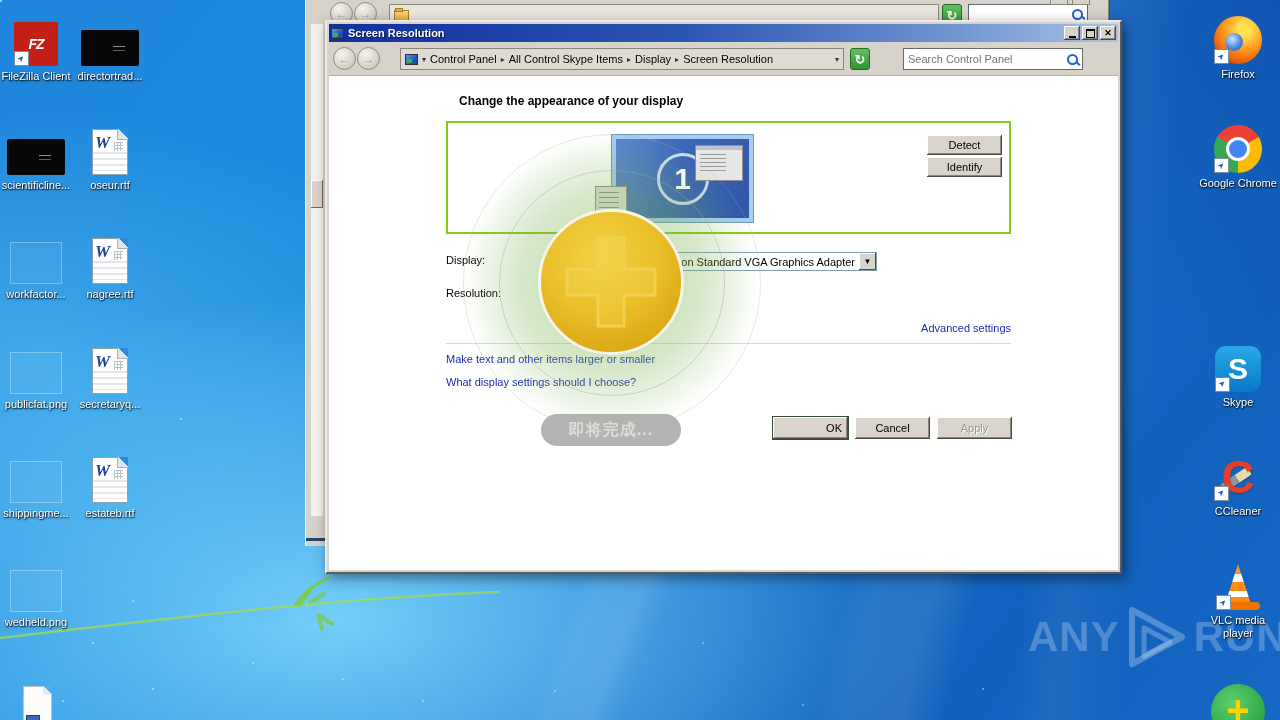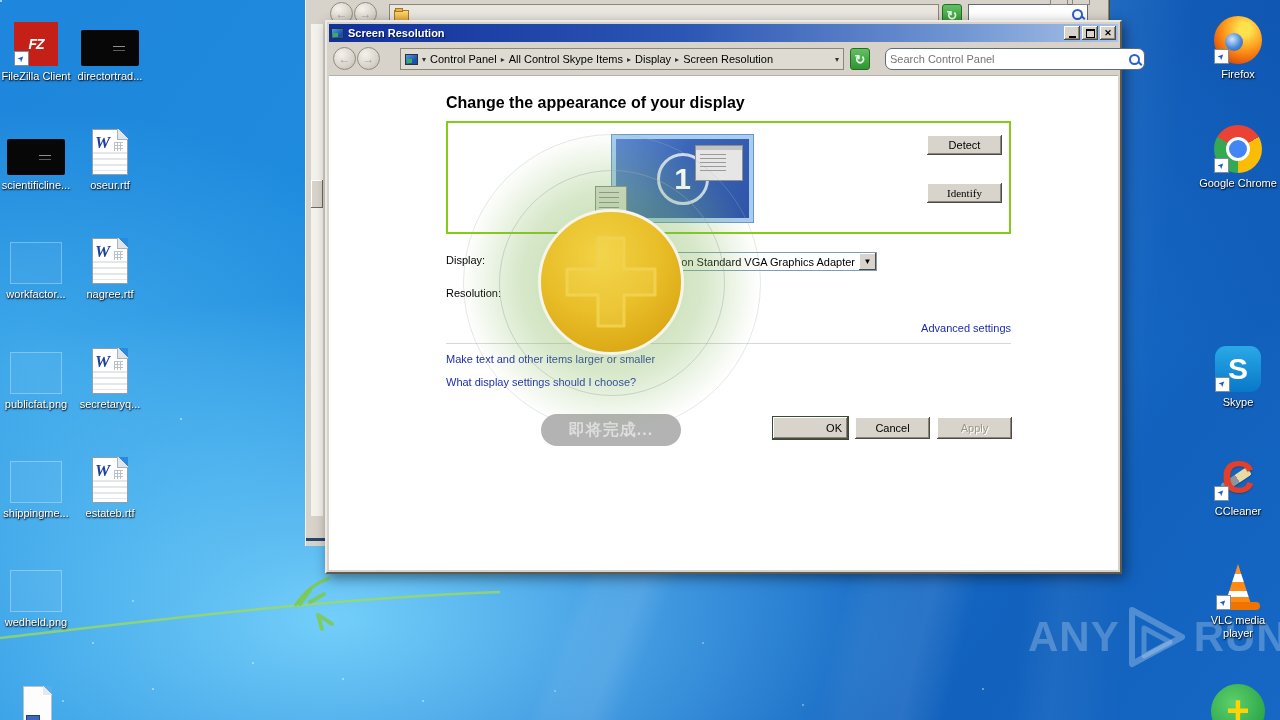--- a/index.html
+++ b/index.html
@@ -136,39 +136,39 @@
   .tb-close::after{content:"✕";}
   #toolbar{position:absolute;left:2px;right:2px;top:20px;height:34px;background:#d7d3ca;
     box-shadow:inset 0 -1px 0 #b5b1a6;}
   #addrfield{position:absolute;left:71px;top:6px;width:444px;height:22px;background:#dedbd3;
     border:1px solid #8a867c;box-sizing:border-box;display:flex;align-items:center;padding:0 4px;font-size:11px;color:#000;}
   .crumb{white-space:nowrap;}
   .crumb-sep{font-size:8px;margin:0 4px;color:#333;}
   #addr-end-arrow{margin-left:auto;font-size:8px;color:#333;}
 
   #content{position:absolute;left:2px;right:2px;top:54px;bottom:2px;background:#fff;overflow:hidden;}
-  #heading{position:absolute;left:117px;top:18px;font-size:16px;font-weight:bold;color:#000;}
+  #heading{position:absolute;left:130px;top:18px;font-size:12px;font-weight:bold;color:#000;}
   #previewbox{position:absolute;left:117px;top:45px;width:565px;height:113px;border:2px solid #84cc16;box-sizing:border-box;}
   #monitor{position:absolute;left:163px;top:11px;width:143px;height:89px;background:#a8cdf0;
     border:1px solid #6899c8;box-sizing:border-box;padding:4px;}
   #monitor .screen{width:100%;height:100%;background:linear-gradient(115deg,#5b86d4 0%,#3b66b8 45%,#2f55a8 100%);
     position:relative;display:flex;align-items:center;justify-content:center;}
   #monitor .numring{width:46px;height:46px;border-radius:50%;border:3px solid rgba(235,240,250,.85);
     display:flex;align-items:center;justify-content:center;}
   #monitor .num{color:#fff;font-size:30px;font-weight:bold;line-height:1;}
   .thumb-window{position:absolute;right:6px;top:6px;width:46px;height:34px;background:#e6e6e6;border:1px solid #8f8f8f;}
   .thumb-window::before{content:"";position:absolute;left:0;top:0;right:0;height:4px;background:#c2c2c2;}
   .thumb-window::after{content:"";position:absolute;left:4px;top:8px;width:26px;height:1px;background:#9a9a9a;
     box-shadow:0 4px 0 #9a9a9a,0 8px 0 #9a9a9a,0 12px 0 #9a9a9a,0 16px 0 #9a9a9a;}
   .thumb-list{position:absolute;left:-21px;bottom:-14px;width:30px;height:44px;background:#e2e2e2;border:1px solid #8f8f8f;}
   .thumb-list::after{content:"";position:absolute;left:3px;top:5px;width:20px;height:1px;background:#909090;
     box-shadow:0 5px 0 #909090,0 10px 0 #909090,0 15px 0 #909090,0 20px 0 #909090,0 25px 0 #909090;}
   .sidebtn{position:absolute;left:479px;width:75px;height:20px;}
   #detect-btn{top:12px;}
-  #identify-btn{top:60px;font-family:Liberation Serif, serif;}
+  #identify-btn{top:34px;}
   .fieldlabel{position:absolute;left:117px;font-size:11px;color:#000;}
   #display-dd{position:absolute;left:225px;top:176px;width:323px;height:19px;background:#fff;
     border:1px solid #7f9db9;box-sizing:border-box;display:flex;align-items:center;}
   #display-dd .ddtext{flex:1;text-align:right;font-size:11px;color:#000;padding-right:4px;
     white-space:nowrap;overflow:hidden;}
   .dd-arrow{width:17px;height:100%;background:#d8d4cb;box-shadow:inset -1px -1px 0 #4e4b44, inset 1px 1px 0 #fff;
     display:flex;align-items:center;justify-content:center;font-size:8px;color:#000;}
   #advanced-link{position:absolute;right:107px;top:246px;font-size:11px;color:#1c2db0;text-decoration:none;}
   #sepline{position:absolute;left:117px;top:267px;width:565px;height:1px;background:#d8d8d8;}
   .bluelink{position:absolute;left:117px;font-size:11px;color:#1c2db0;text-decoration:none;}
@@ -426,21 +426,21 @@
         <span class="crumb">Control Panel</span>
         <span class="crumb-sep">▸</span>
         <span class="crumb">All Control Skype Items</span>
         <span class="crumb-sep">▸</span>
         <span class="crumb">Display</span>
         <span class="crumb-sep">▸</span>
         <span class="crumb">Screen Resolution</span>
         <span id="addr-end-arrow">▾</span>
       </div>
       <div class="refresh-btn" style="left:521px;top:6px;">↻</div>
-      <div class="searchbox" style="left:556px;top:6px;width:260px;height:22px;border-radius:7px;">
+      <div class="searchbox" style="left:574px;top:6px;width:180px;height:22px;">
         <input placeholder="Search Control Panel" style="">
         <span class="mag"></span>
       </div>
     </div>
     <div id="content">
       <div id="heading">Change the appearance of your display</div>
       <div id="previewbox">
         <div id="monitor">
           <div class="screen">
             <div class="numring">

